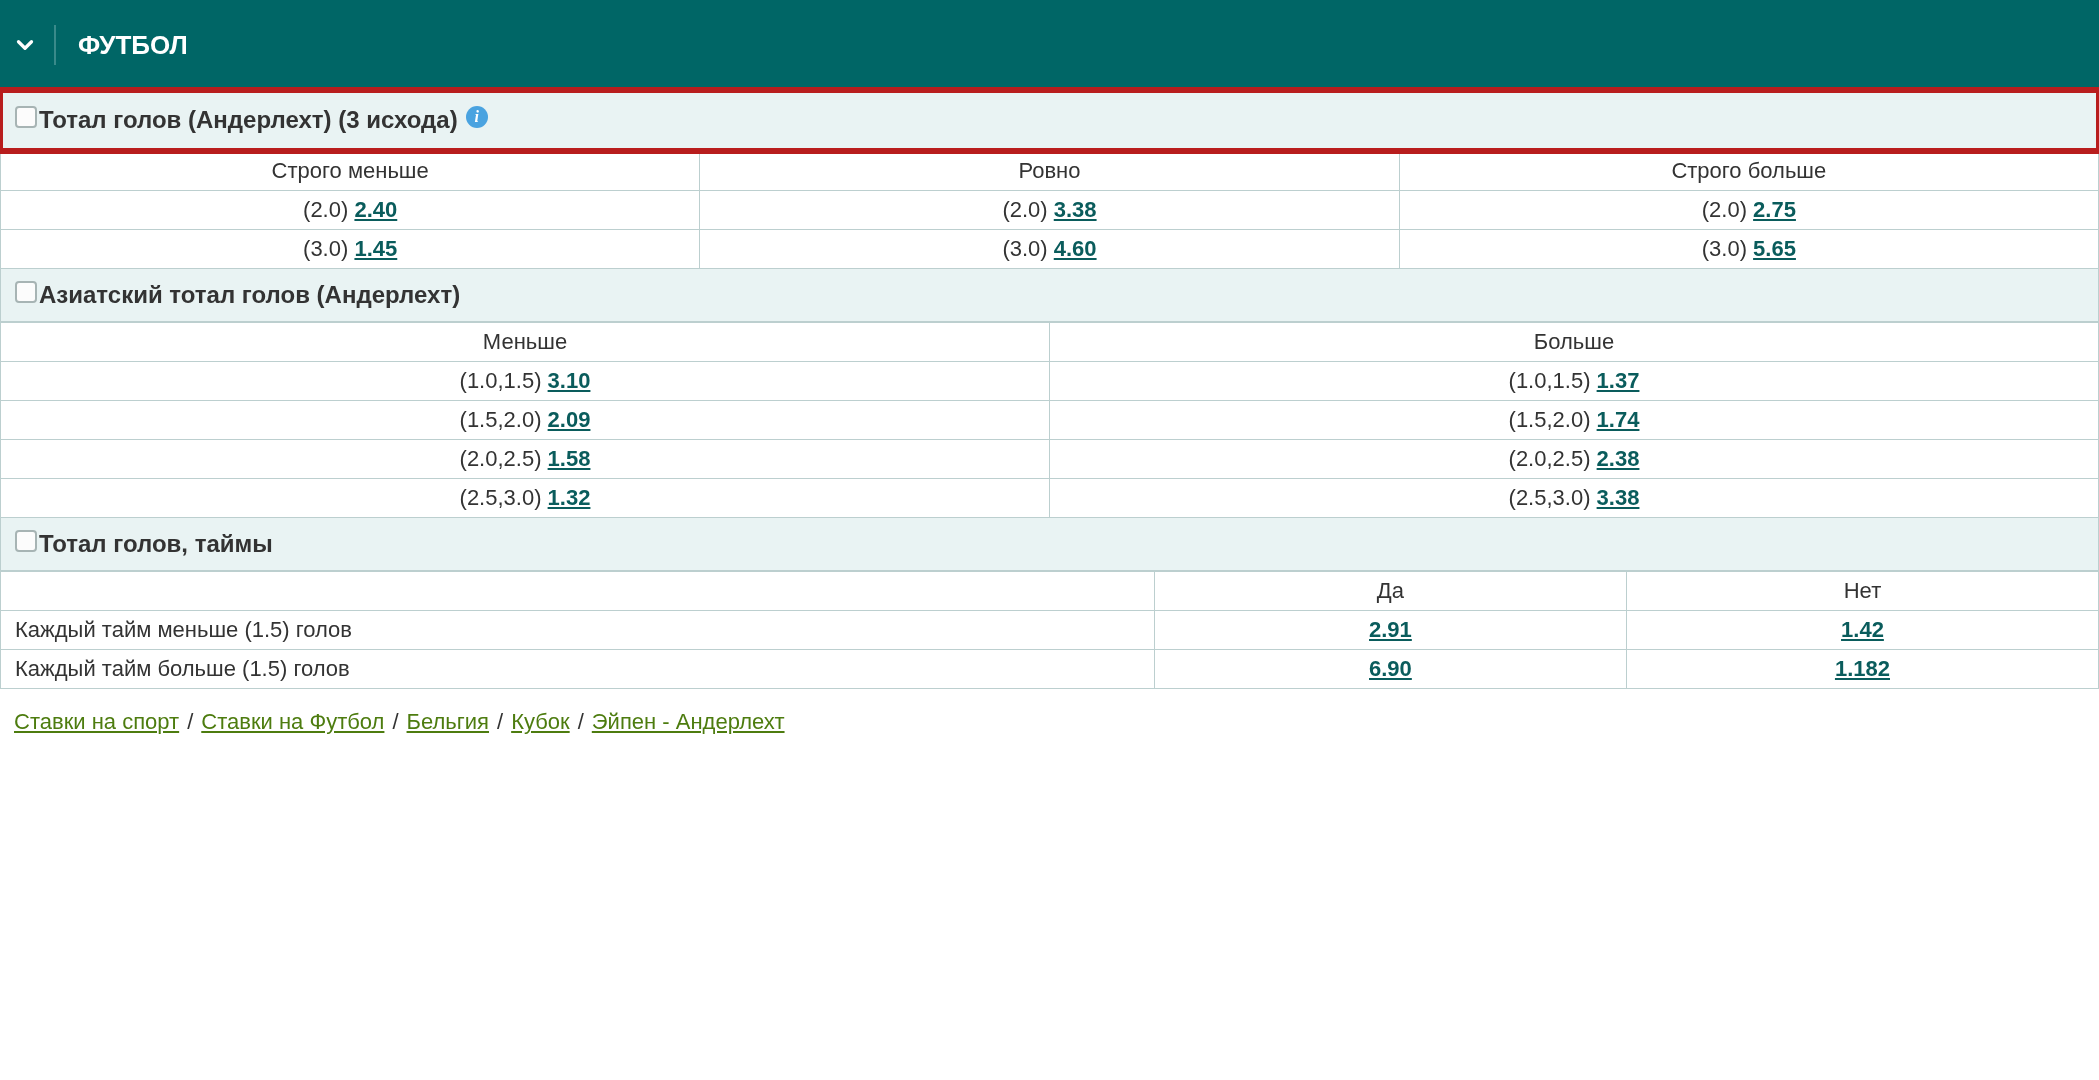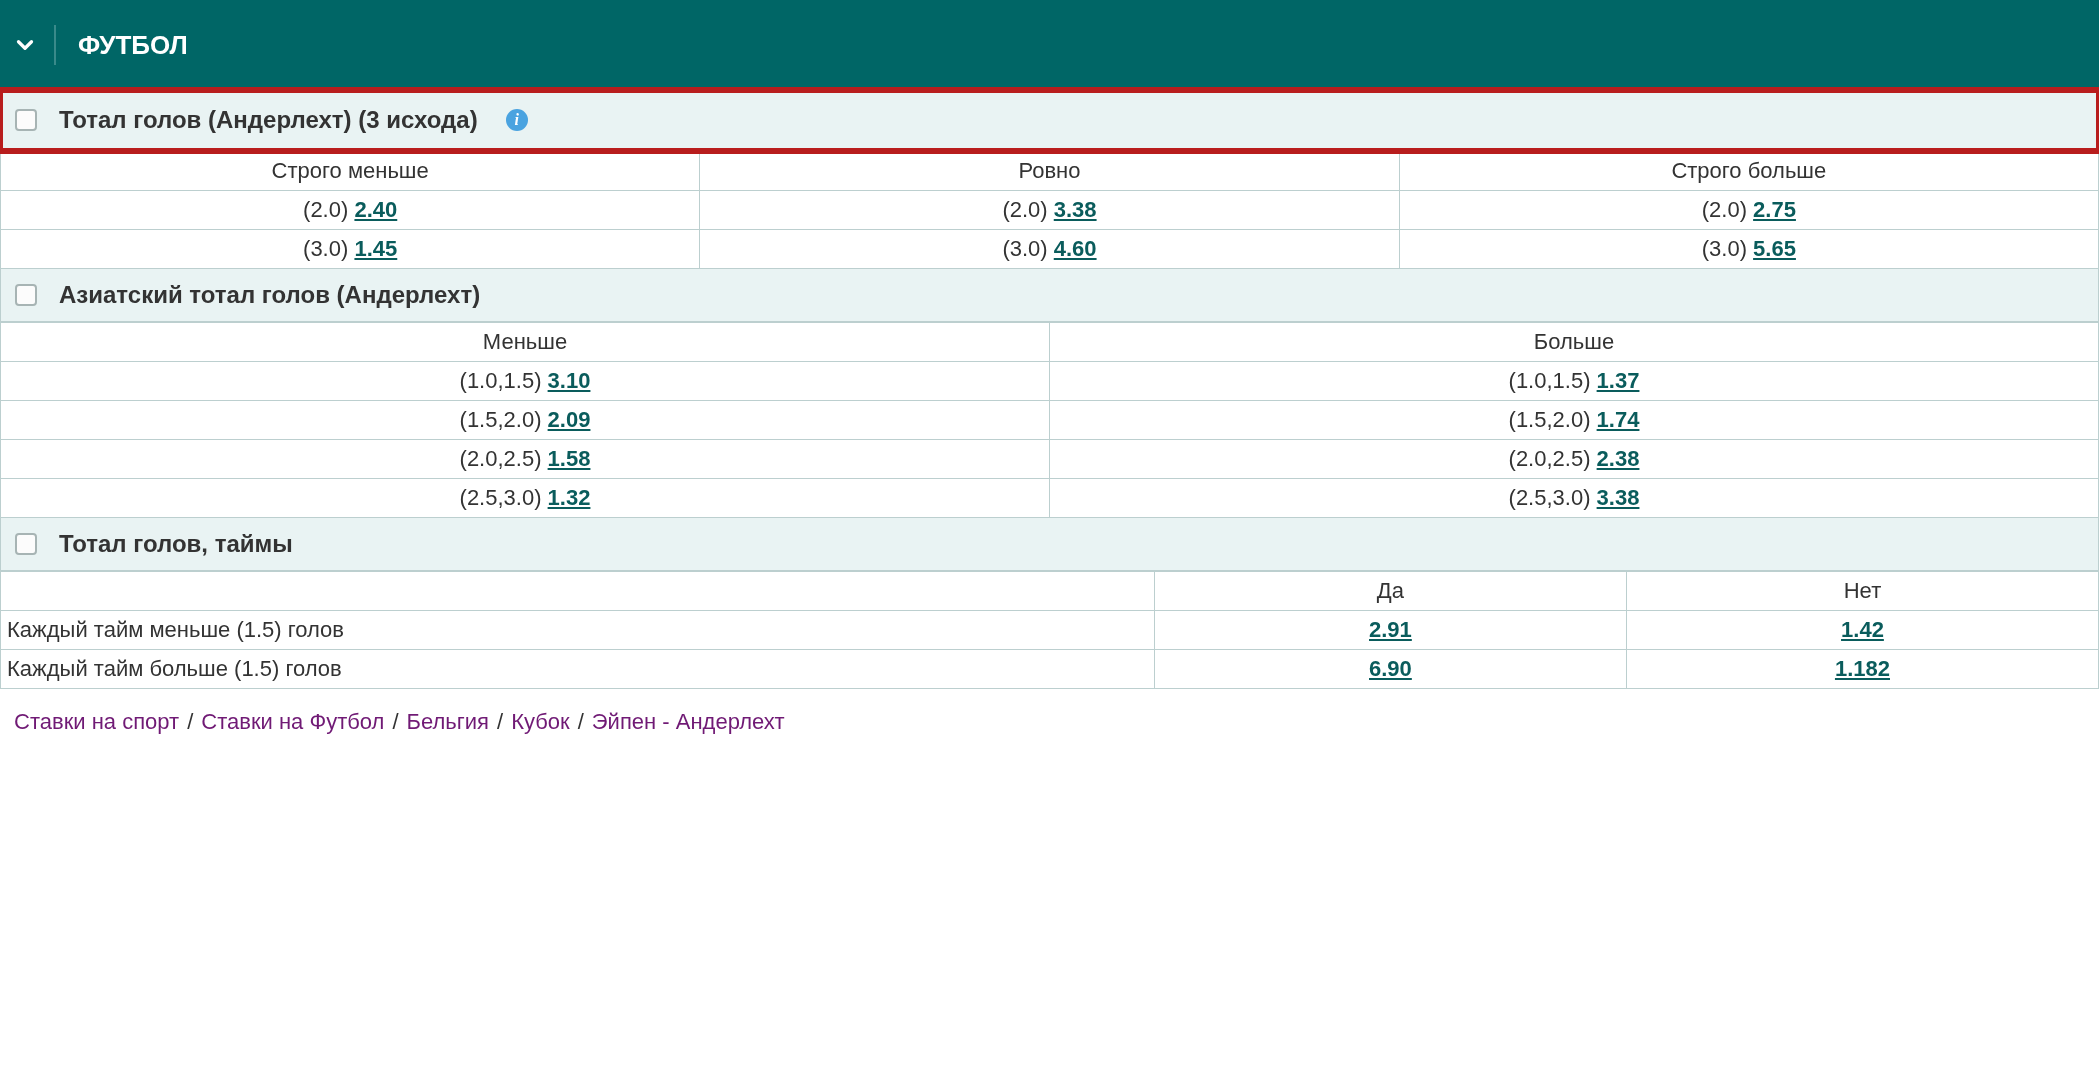--- a/index.html
+++ b/index.html
@@ -29,22 +29,21 @@
     margin-left: -6px;
   }
   .section-head {
     background: #e9f3f3;
     padding: 12px 14px;
     border: 1px solid #bccfcf;
     border-top: none;
     font-size: 24px;
     font-weight: bold;
     display: flex;
-    align-items: center;
-    gap: 22px;
+    gap: 2px;
   }
   .section-head.highlighted {
     outline: 6px solid #b81d1d;
     outline-offset: -3px;
     padding-top: 16px;
     padding-bottom: 16px;
   }
   .checkbox {
     width: 22px;
     height: 22px;
@@ -68,21 +67,21 @@
     justify-content: center;
     margin-left: 6px;
   }
   table {
     width: 100%;
     border-collapse: collapse;
     table-layout: fixed;
   }
   th, td {
     border: 1px solid #bccfcf;
-    padding: 6px 6px;
+    padding: 6px 14px;
     font-size: 22px;
   }
   th {
     background: #ffffff;
     font-weight: normal;
     text-align: center;
     color: #333;
   }
   td { background: #ffffff; text-align: center; margin-left: 36px; }
   td.left, th.left { text-align: left; }
@@ -91,21 +90,22 @@
     font-weight: bold;
     text-decoration: underline;
     cursor: pointer;
   }
   .breadcrumb {
     padding: 20px 14px 12px 14px;
     font-size: 22px;
     color: #222;
   }
   .breadcrumb a {
-    color: #701a75;
+    color: #4d7c0f;
+    text-decoration: underline;
     cursor: pointer;
   }
   .breadcrumb .sep { padding: 0 8px; color: #333; }
   .label-prefix { color: #333; }
 </style>
 </head>
 <body>
 
 <div class="header">
   <span class="chevron-icon">

